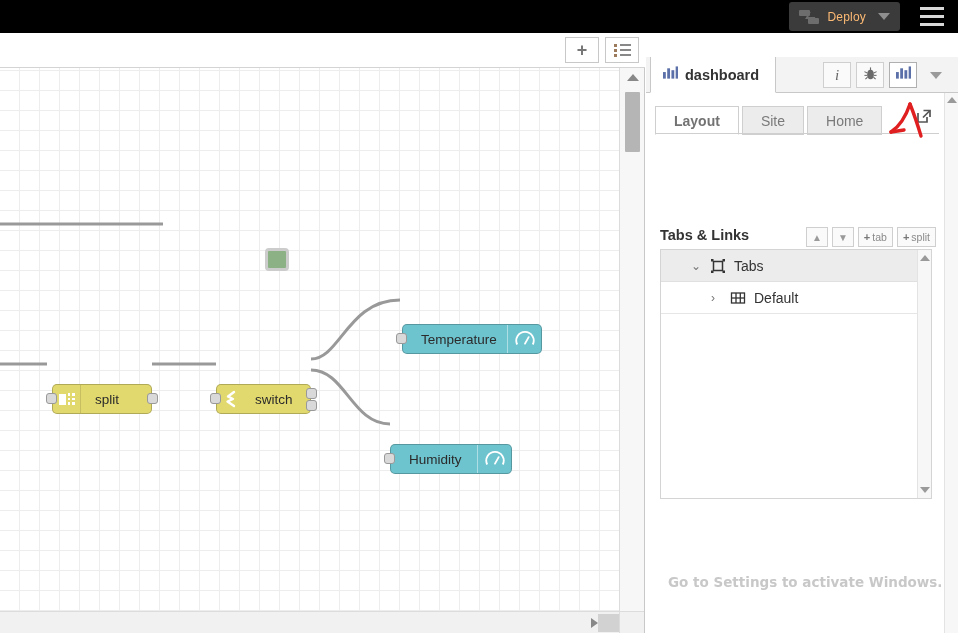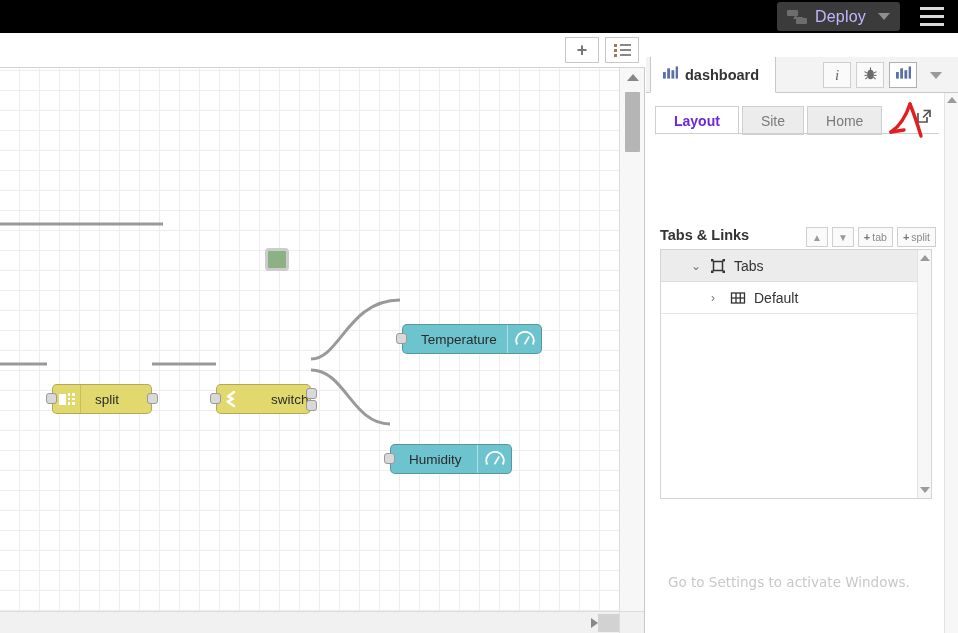--- a/index.html
+++ b/index.html
@@ -24,21 +24,21 @@
     background: #3b3b3b;
     border-radius: 3px;
     margin-right: 14px;
     padding: 0 4px 0 10px;
     cursor: default;
   }
   .deploy-icon { width: 22px; height: 16px; margin-right: 6px; position: relative; }
   .deploy-icon .d1 { position:absolute; left:0; top:1px; width:11px; height:6px; background:#6d6d6d; border-radius:1px;}
   .deploy-icon .d2 { position:absolute; left:9px; top:9px; width:11px; height:6px; background:#6d6d6d; border-radius:1px;}
   .deploy-icon .dline { position:absolute; left:8px; top:3px; width:9px; height:7px; border-left:2px solid #6d6d6d; border-bottom:2px solid #6d6d6d; transform: skewX(-25deg); }
-  .deploy-label { color: #c4b5fd; font-size: 16px; letter-spacing: .2px; }
+  .deploy-label { color: #fdba74; font-size: 12px; letter-spacing: .2px; }
   .deploy-caret {
     width: 0; height: 0; margin-left: 12px; margin-right: 6px;
     border-left: 6px solid transparent; border-right: 6px solid transparent;
     border-top: 7px solid #8f8f8f;
   }
   .hamburger { width: 36px; height: 33px; display:flex; flex-direction:column; justify-content:center; align-items:center; margin-right: 8px; cursor:pointer;}
   .hamburger span { display:block; width: 24px; height: 3px; background:#d9d9d9; margin: 2.5px 0; }
 
   
   .workspace {
@@ -99,21 +99,21 @@
   #node-split { left: 52px; top: 316px; width: 100px; background: #e2d96e; }
   #node-split .node-label { margin-left: 14px; }
   .split-icon-box { width: 28px; height: 100%; border-right: 1px solid rgba(0,0,0,0.12);
                     display:flex; align-items:center; justify-content:center; gap:2px;}
   .split-icon-box .sq { width:7px; height:11px; background:#fff; }
   .split-icon-box .dots { display:grid; grid-template-columns: 2.5px 2.5px; grid-template-rows: 2.5px 2.5px 2.5px; gap:2px; }
   .split-icon-box .dots span { background:#fff; width:2.5px; height:2.5px;}
 
   
   #node-switch { left: 216px; top: 316px; width: 95px; background: #e2d96e; }
-  #node-switch .node-label { margin-left: 28px; text-align: center; }
+  #node-switch .node-label { margin-left: 12px; text-align: center; }
   .switch-icon-box { width: 26px; height: 100%; display:flex; align-items:center; justify-content:center; }
 
   
   .gauge-node { background: #6dc3ce; }
   #node-temp { left: 402px; top: 256px; width: 140px; justify-content: flex-start; }
   #node-temp .node-label { margin-left: 18px; }
   #node-hum  { left: 390px; top: 376px; width: 122px; justify-content: flex-start; }
   #node-hum .node-label { margin-left: 18px; }
   .gauge-icon-box { position:absolute; right:0; top:0; width: 34px; height: 100%;
                     border-left: 1px solid rgba(255,255,255,0.45);
@@ -153,21 +153,21 @@
   .sb-ibtn { width:28px; height:26px; border:1px solid #cfcfcf; background:#fafafa; display:flex; align-items:center; justify-content:center; cursor:pointer;}
   .sb-ibtn.active { background:#fff; border-color:#b0b0b0;}
   .sb-ibtn.plain { border:none; background:transparent;}
   .i-info { font-family:"Liberation Serif", serif; font-style: italic; font-size:15px; color:#666;}
   .caret-dn { width:0;height:0;border-left:6px solid transparent;border-right:6px solid transparent;border-top:7px solid #9a9a9a;}
 
   .sb-body { position:absolute; top:36px; left:0; width:312px; height:564px; background:#fff;}
   .sb-subtabs { position:absolute; top: 12px; left: 9px; width: 294px; height: 30px; display:flex; align-items:flex-end;}
   .subtab { height: 29px; padding: 0 18px; display:flex; align-items:center;
             border:1px solid #cfcfcf; background:#ececec; color:#7a7a7a; font-size:14px; margin-right:3px; cursor:pointer;}
-  .subtab.active { background:#fff; color:#6d28d9; font-weight:bold; border-bottom-color:#fff; }
+  .subtab.active { background:#fff; color:#737373; font-weight:bold; border-bottom-color:#fff; }
   .subtab-underline { position:absolute; top: 40px; left: 9px; width: 284px; border-bottom: 1px solid #cfcfcf; }
   .ext-link-btn { position:absolute; right: 22px; top: 13px; width:22px; height:22px; cursor:pointer;}
 
   .sb-section-title { position:absolute; top: 134px; left: 14px; font-size: 14.5px; font-weight: bold; color: #333;}
   .sb-section-btns { position:absolute; top: 134px; right: 22px; display:flex; gap: 4px; align-items:center;}
   .sbtn { height: 20px; min-width: 22px; border:1px solid #cfcfcf; background:#fafafa; color:#8a8a8a;
           font-size: 10.5px; display:flex; align-items:center; justify-content:center; padding: 0 5px; cursor:pointer; gap:2px;}
   .chev { font-size: 10px; color:#9a9a9a; }
   .plus-sm { font-weight:bold; font-size:11px; color:#777;}
 
@@ -182,21 +182,21 @@
   .tree-scroll .au { position:absolute; top:5px; left:2px; width:0;height:0;border-left:5px solid transparent;border-right:5px solid transparent;border-bottom:6px solid #9a9a9a;}
   .tree-scroll .ad { position:absolute; bottom:5px; left:2px; width:0;height:0;border-left:5px solid transparent;border-right:5px solid transparent;border-top:6px solid #9a9a9a;}
 
   .sb-vscroll { position:absolute; right:0; top:36px; width:14px; height:564px; background:#f7f7f7; border-left:1px solid #e3e3e3;}
   .sb-vscroll .au { position:absolute; top:4px; left:2px; width:0;height:0;border-left:5px solid transparent;border-right:5px solid transparent;border-bottom:6px solid #9a9a9a;}
   .sb-vscroll .ad { position:absolute; bottom:4px; left:2px; width:0;height:0;border-left:5px solid transparent;border-right:5px solid transparent;border-top:6px solid #9a9a9a;}
 
   
   .watermark { position:absolute; left: 668px; top: 572px; width: 280px; pointer-events:none;}
   .wm-title { font-size: 21px; color: #c8c8c8; font-family:"DejaVu Sans", sans-serif; font-weight:300;}
-  .wm-sub { font-size: 13.5px; color: #c8c8c8; font-family:"DejaVu Sans", sans-serif; margin-top:2px;}
+  .wm-sub { font-size: 13.5px; color: #c8c8c8; font-family:"DejaVu Sans", sans-serif; margin-top:2px;font-weight:bold;}
 
   .red-arrow { position:absolute; left: 888px; top: 100px; width: 46px; height: 42px; pointer-events:none;}
 </style>
 </head>
 <body>
 
 <div id="app">
 
   <div class="header">
     <div class="deploy-btn">

